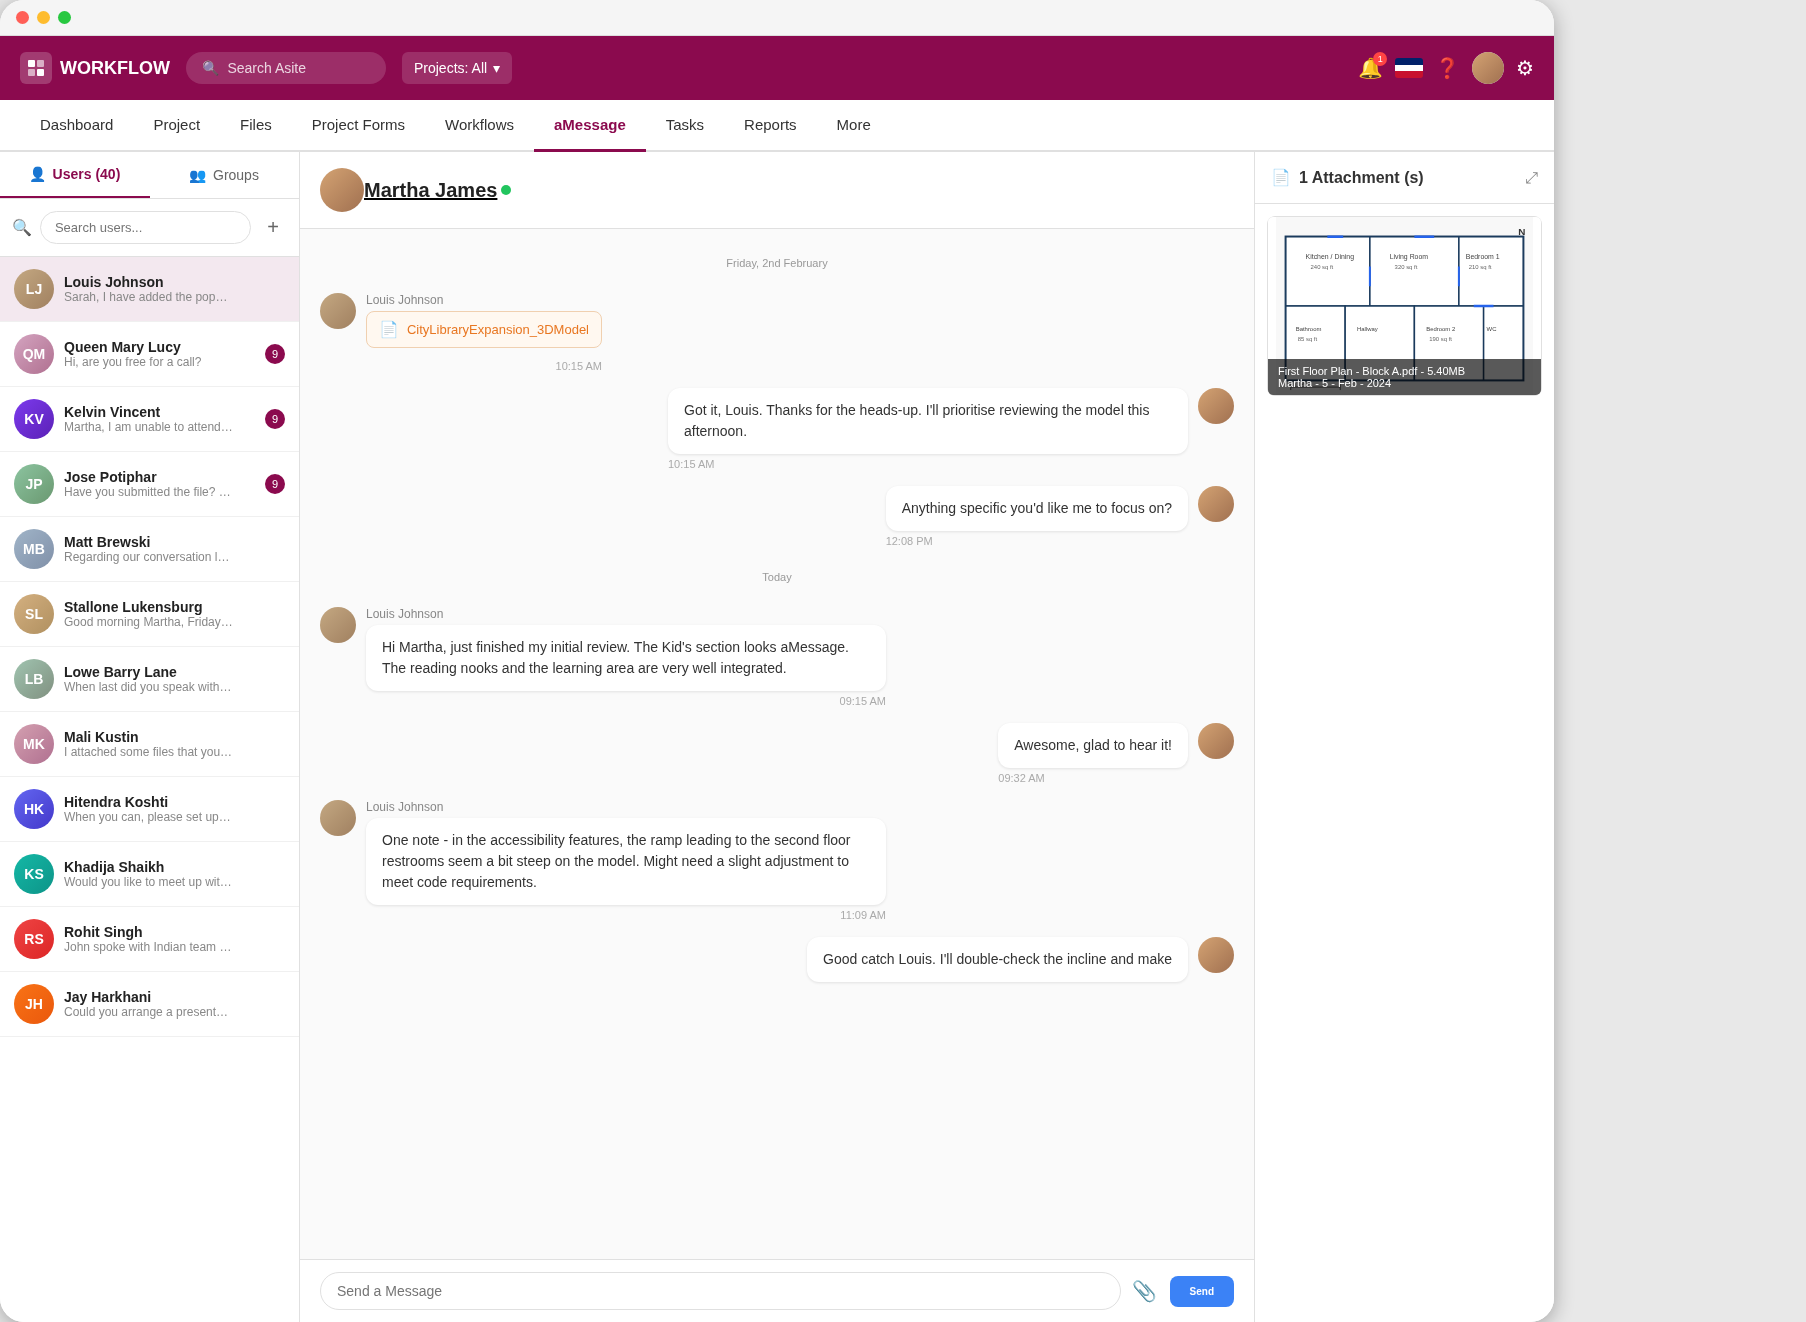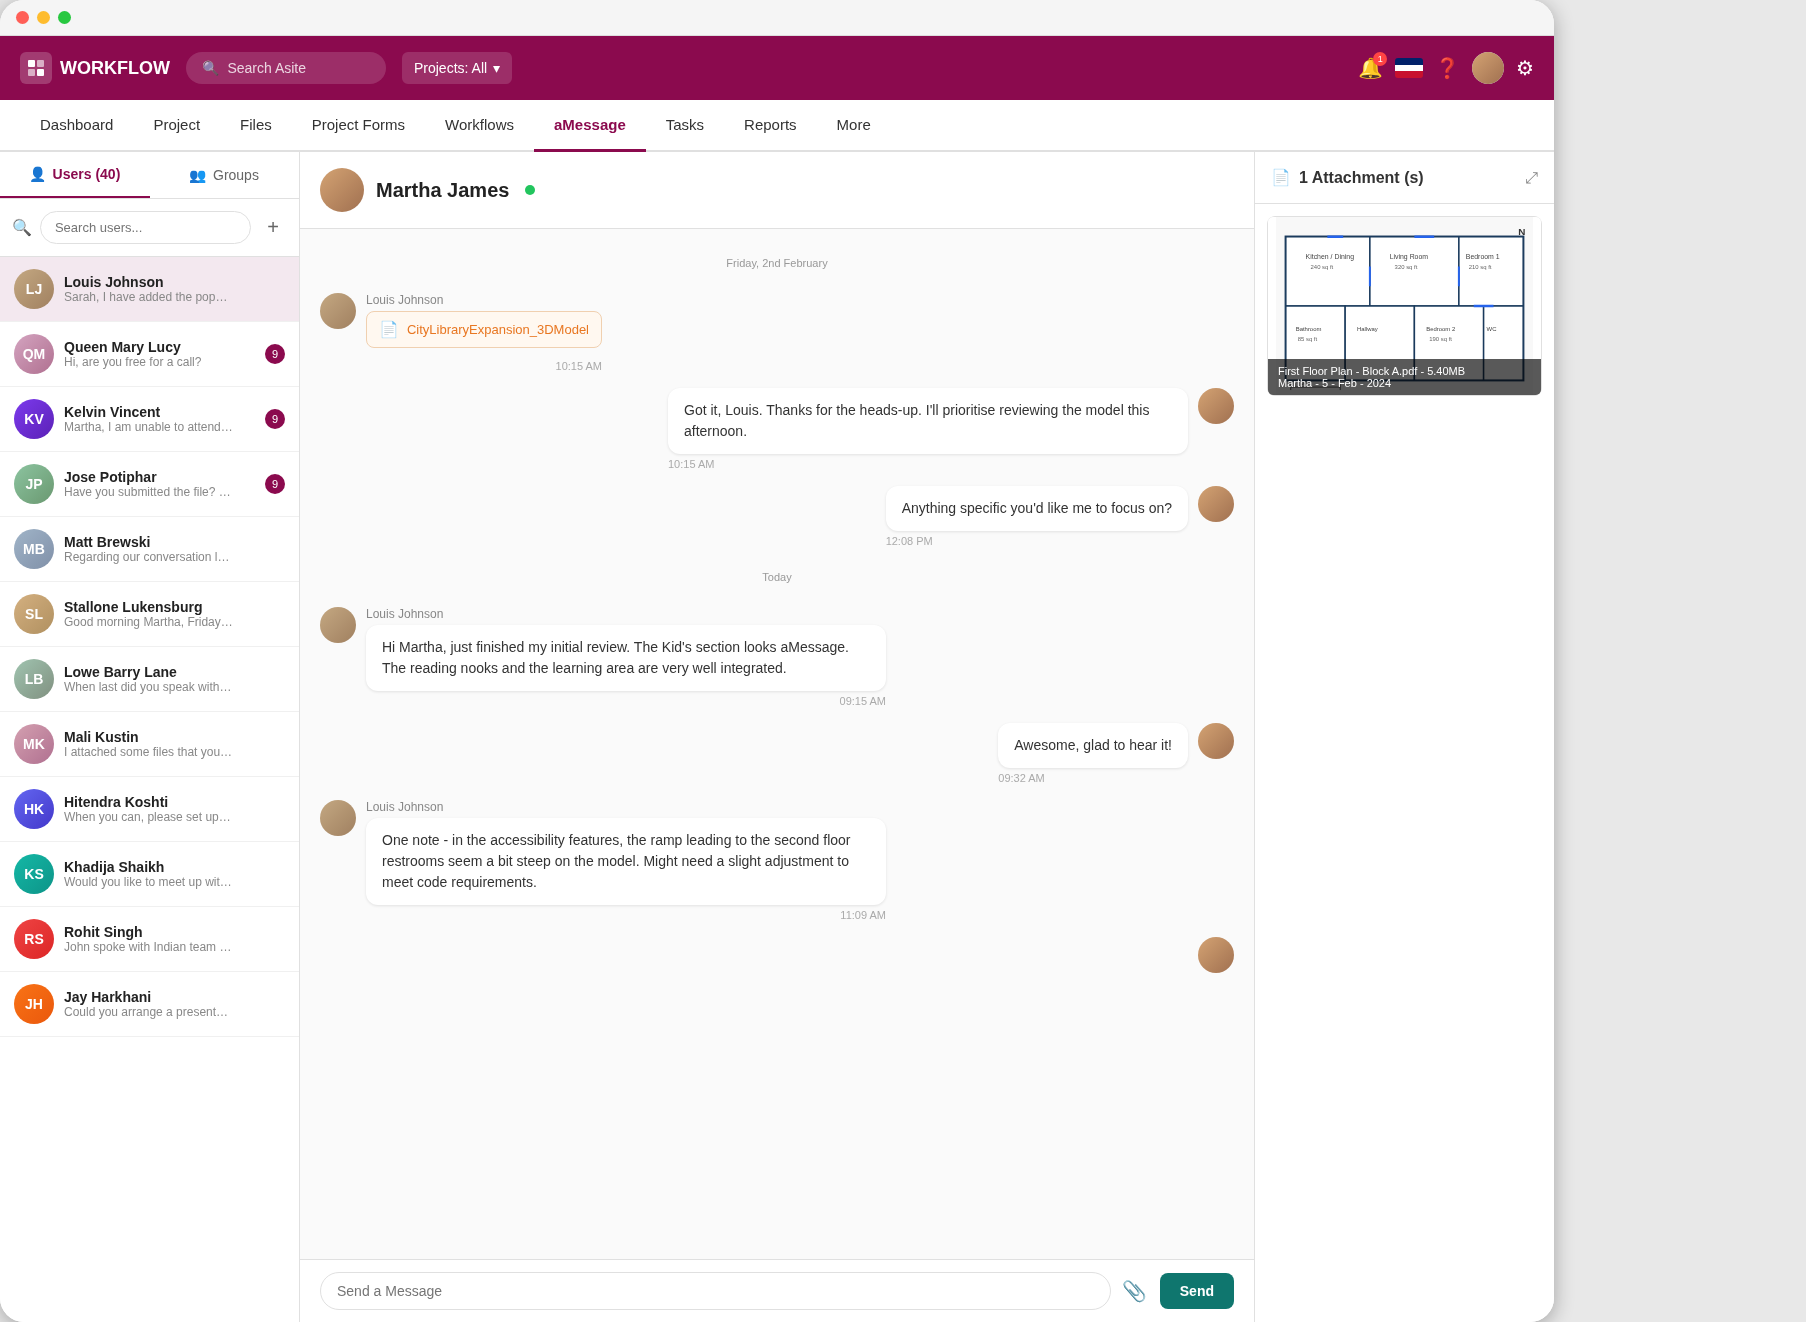--- a/index.html
+++ b/index.html
@@ -49,21 +49,21 @@
     .user-item { display: flex; align-items: center; padding: 12px 14px; cursor: pointer; gap: 10px; border-bottom: 1px solid #f0f0f0; }
     .user-item.active { background: #f3e8ef; }
     .user-avatar { width: 40px; height: 40px; border-radius: 50%; flex-shrink: 0; display: flex; align-items: center; justify-content: center; font-size: 14px; font-weight: 600; color: white; overflow: hidden; }
     .user-info { flex: 1; min-width: 0; }
     .user-name { font-size: 14px; font-weight: 600; color: #222; }
     .user-preview { font-size: 12px; color: #888; white-space: nowrap; overflow: hidden; text-overflow: ellipsis; max-width: 170px; }
     .unread-badge { background: #8b0a4e; color: white; font-size: 11px; min-width: 20px; height: 20px; border-radius: 10px; display: flex; align-items: center; justify-content: center; padding: 0 4px; flex-shrink: 0; }
 
     
     .chat-area { flex: 1; display: flex; flex-direction: column; background: #fafafa; }
-    .chat-header { padding: 16px 20px; border-bottom: 1px solid #e0e0e0; display: flex; align-items: center; gap: 12px; background: white; }
+    .chat-header { padding: 16px 20px; border-bottom: 1px solid #e0e0e0; display: flex; align-items: center; background: white; text-decoration: underline; }
     .chat-header-avatar { width: 44px; height: 44px; border-radius: 50%; overflow: hidden; }
     .chat-header-name { font-size: 20px; font-weight: 600; color: #222; }
     .online-dot { width: 10px; height: 10px; border-radius: 50%; background: #22c55e; margin-left: 4px; }
 
     .chat-messages { flex: 1; overflow-y: auto; padding: 20px; display: flex; flex-direction: column; gap: 16px; }
     .date-divider { text-align: center; color: #999; font-size: 11px; padding: 8px 0; }
     .msg-group { display: flex; gap: 10px; max-width: 70%; }
     .msg-group.received { align-self: flex-start; }
     .msg-group.sent { align-self: flex-end; flex-direction: row-reverse; }
     .msg-avatar { width: 36px; height: 36px; border-radius: 50%; flex-shrink: 0; overflow: hidden; }
@@ -74,21 +74,21 @@
     .msg-time { font-size: 11px; color: #aaa; align-self: flex-end; }
     .msg-group.sent .msg-time { align-self: flex-start; }
     .file-attachment { display: flex; align-items: center; gap: 8px; padding: 8px 12px; background: #fff8f0; border: 1px solid #f0d0b0; border-radius: 8px; margin-bottom: 8px; }
     .file-icon { color: #e87722; font-size: 16px; }
     .file-name { color: #e87722; font-size: 13px; font-weight: 500; }
 
     
     .chat-input-area { padding: 12px 20px; background: white; border-top: 1px solid #e0e0e0; display: flex; align-items: center; gap: 12px; }
     .chat-input { flex: 1; border: 1px solid #e0e0e0; border-radius: 24px; padding: 10px 16px; font-size: 14px; color: #999; outline: none; }
     .attach-btn { color: #8b0a4e; font-size: 20px; cursor: pointer; background: none; border: none; }
-    .send-btn { background: #0f766e; color: white; border: none; border-radius: 8px; padding: 10px 20px; font-size: 14px; font-weight: 600; cursor: pointer; }
+    .send-btn { background: #3b82f6; color: white; border: none; border-radius: 8px; padding: 10px 20px; font-size: 10px; font-weight: 600; cursor: pointer; }
 
     
     .attachment-panel { width: 300px; border-left: 1px solid #e0e0e0; background: white; display: flex; flex-direction: column; flex-shrink: 0; }
     .attachment-header { padding: 16px; border-bottom: 1px solid #e0e0e0; display: flex; align-items: center; justify-content: space-between; }
     .attachment-title { display: flex; align-items: center; gap: 8px; font-size: 16px; font-weight: 600; color: #333; }
     .attachment-expand { color: #888; cursor: pointer; font-size: 16px; }
     .attachment-preview { margin: 12px; border-radius: 8px; overflow: hidden; position: relative; }
     .floor-plan { width: 100%; height: 180px; background: white; border: 1px solid #e0e0e0; border-radius: 6px; overflow: hidden; position: relative; }
     .attachment-file-info { position: absolute; bottom: 0; left: 0; right: 0; background: rgba(0,0,0,0.65); color: white; padding: 6px 10px; font-size: 11px; }
     .av-photo { background: #c4a882; }
@@ -331,20 +331,23 @@
           <div class="msg-avatar" style="background: linear-gradient(135deg, #c4a882, #a08060); border-radius:50%; width:36px; height:36px;"></div>
           <div class="msg-content">
             <span class="msg-sender">Louis Johnson</span>
             <div class="msg-bubble">One note - in the accessibility features, the ramp leading to the second floor restrooms seem a bit steep on the model. Might need a slight adjustment to meet code requirements.</div>
             <span class="msg-time">11:09 AM</span>
           </div>
         </div>
 
         <div class="msg-group sent">
           <div class="msg-avatar" style="background: linear-gradient(135deg, #d4a373, #a07050); border-radius:50%; width:36px; height:36px;"></div>
+          <div class="msg-content">
+            <div class="msg-bubble">Good catch Louis. I'll double-check the incline and make</div>
+          </div>
         </div>
       </div>
 
       <div class="chat-input-area">
         <input class="chat-input" placeholder="Send a Message" style="">
         <button class="attach-btn">📎</button>
         <button class="send-btn">Send</button>
       </div>
     </div>
 

